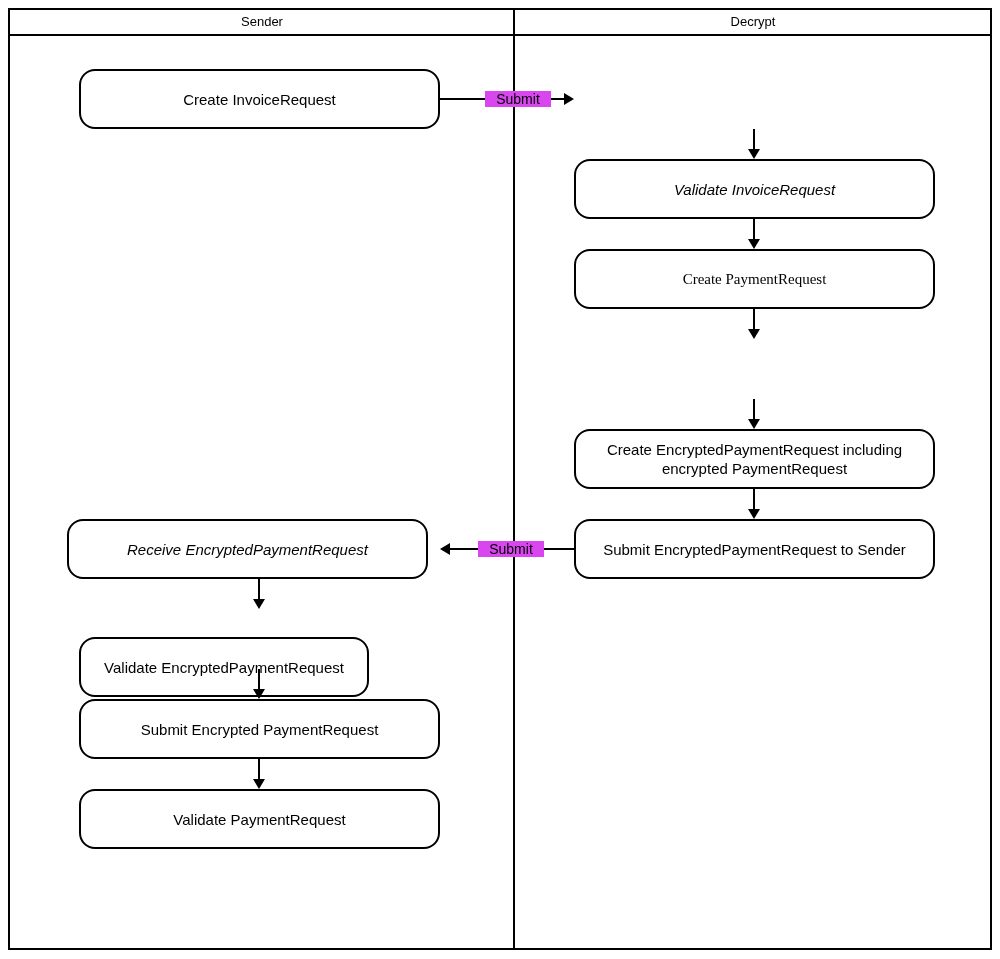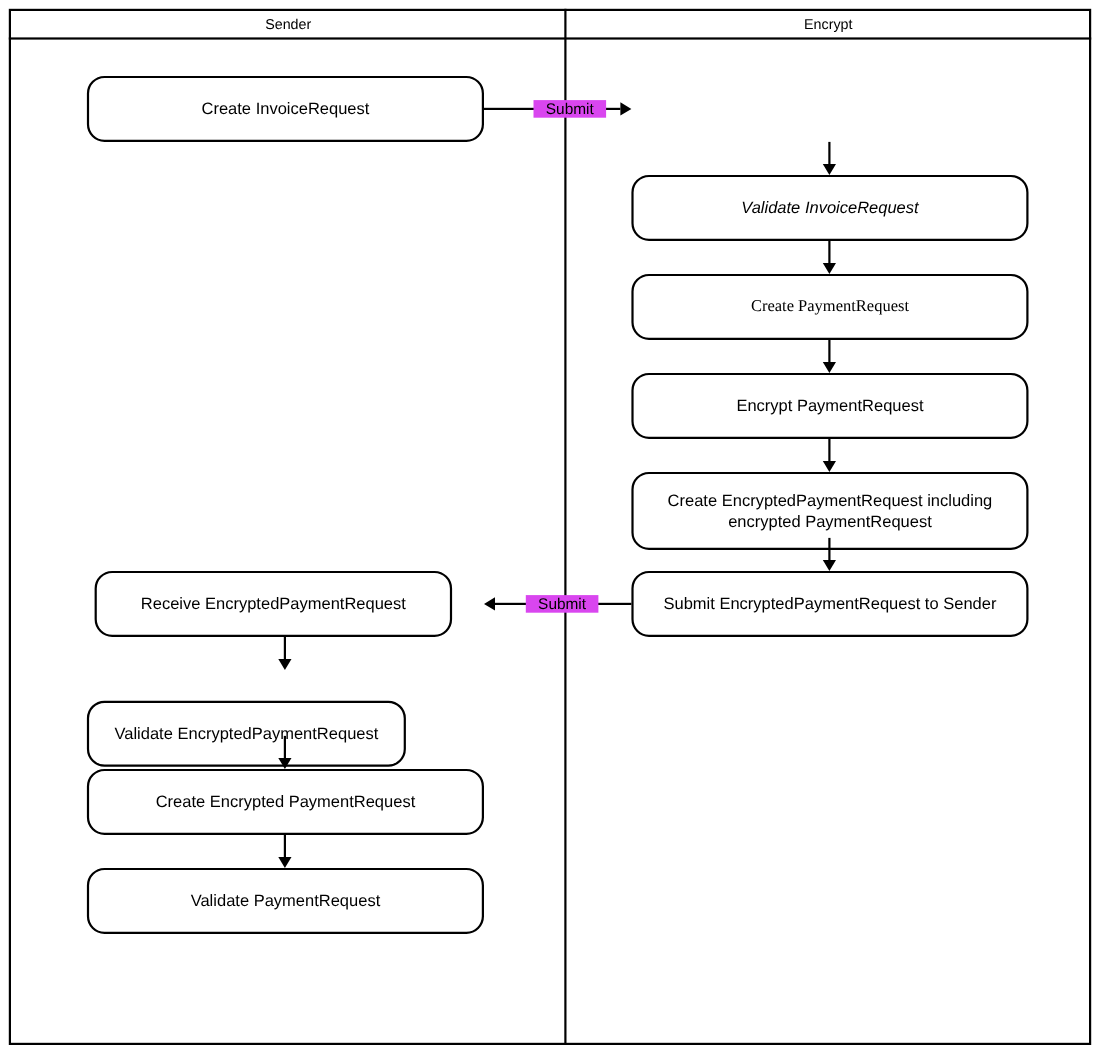--- a/index.html
+++ b/index.html
@@ -45,42 +45,41 @@
 </style>
 </head>
 <body>
 
 <div id="diagram">
 
   <div class="frame"></div>
 
   <div class="lane-header"></div>
   <div class="lane-title sender">Sender</div>
-  <div class="lane-title receiver">Encrypt</div>
+  <div class="lane-title receiver">Decrypt</div>
 
   <div class="lane-divider"></div>
 
   <div class="node" style="left:79px;top:69px;width:361px;height:60px;">Create InvoiceRequest</div>
 
-  <div class="node" style="left:86px;top:519px;width:325px;height:60px;">Receive EncryptedPaymentRequest</div>
+  <div class="node" style="left:67px;top:519px;width:361px;height:60px;font-style:italic;">Receive EncryptedPaymentRequest</div>
 
   <div class="node" style="left:79px;top:637px;width:290px;height:60px;">Validate EncryptedPaymentRequest</div>
 
-  <div class="node" style="left:79px;top:699px;width:361px;height:60px;">Create Encrypted PaymentRequest</div>
+  <div class="node" style="left:79px;top:699px;width:361px;height:60px;">Submit Encrypted PaymentRequest</div>
 
   <div class="node" style="left:79px;top:789px;width:361px;height:60px;">Validate PaymentRequest</div>
 
 
   <div class="node" style="left:574px;top:159px;width:361px;height:60px;font-style:italic;">Validate InvoiceRequest</div>
 
   <div class="node" style="left:574px;top:249px;width:361px;height:60px;font-family:Liberation Serif, serif;">Create PaymentRequest</div>
 
-  <div class="node" style="left:574px;top:339px;width:361px;height:60px;">Encrypt PaymentRequest</div>
 
-  <div class="node" style="left:574px;top:429px;width:361px;height:71px;">Create EncryptedPaymentRequest including encrypted PaymentRequest</div>
+  <div class="node" style="left:574px;top:429px;width:361px;height:60px;">Create EncryptedPaymentRequest including encrypted PaymentRequest</div>
 
   <div class="node" style="left:574px;top:519px;width:361px;height:60px;">Submit EncryptedPaymentRequest to Sender</div>
 
   <div class="hline" style="left:440px;top:98px;width:124px;"></div>
   <div class="arrow-right" style="left:564px;top:93px;"></div>
   <div class="edge-label" style="left:485px;top:91px;width:60px;">Submit</div>
 
   <div class="vline" style="left:753px;top:129px;height:22px;"></div>
   <div class="arrow-down" style="left:748px;top:149px;"></div>
 

